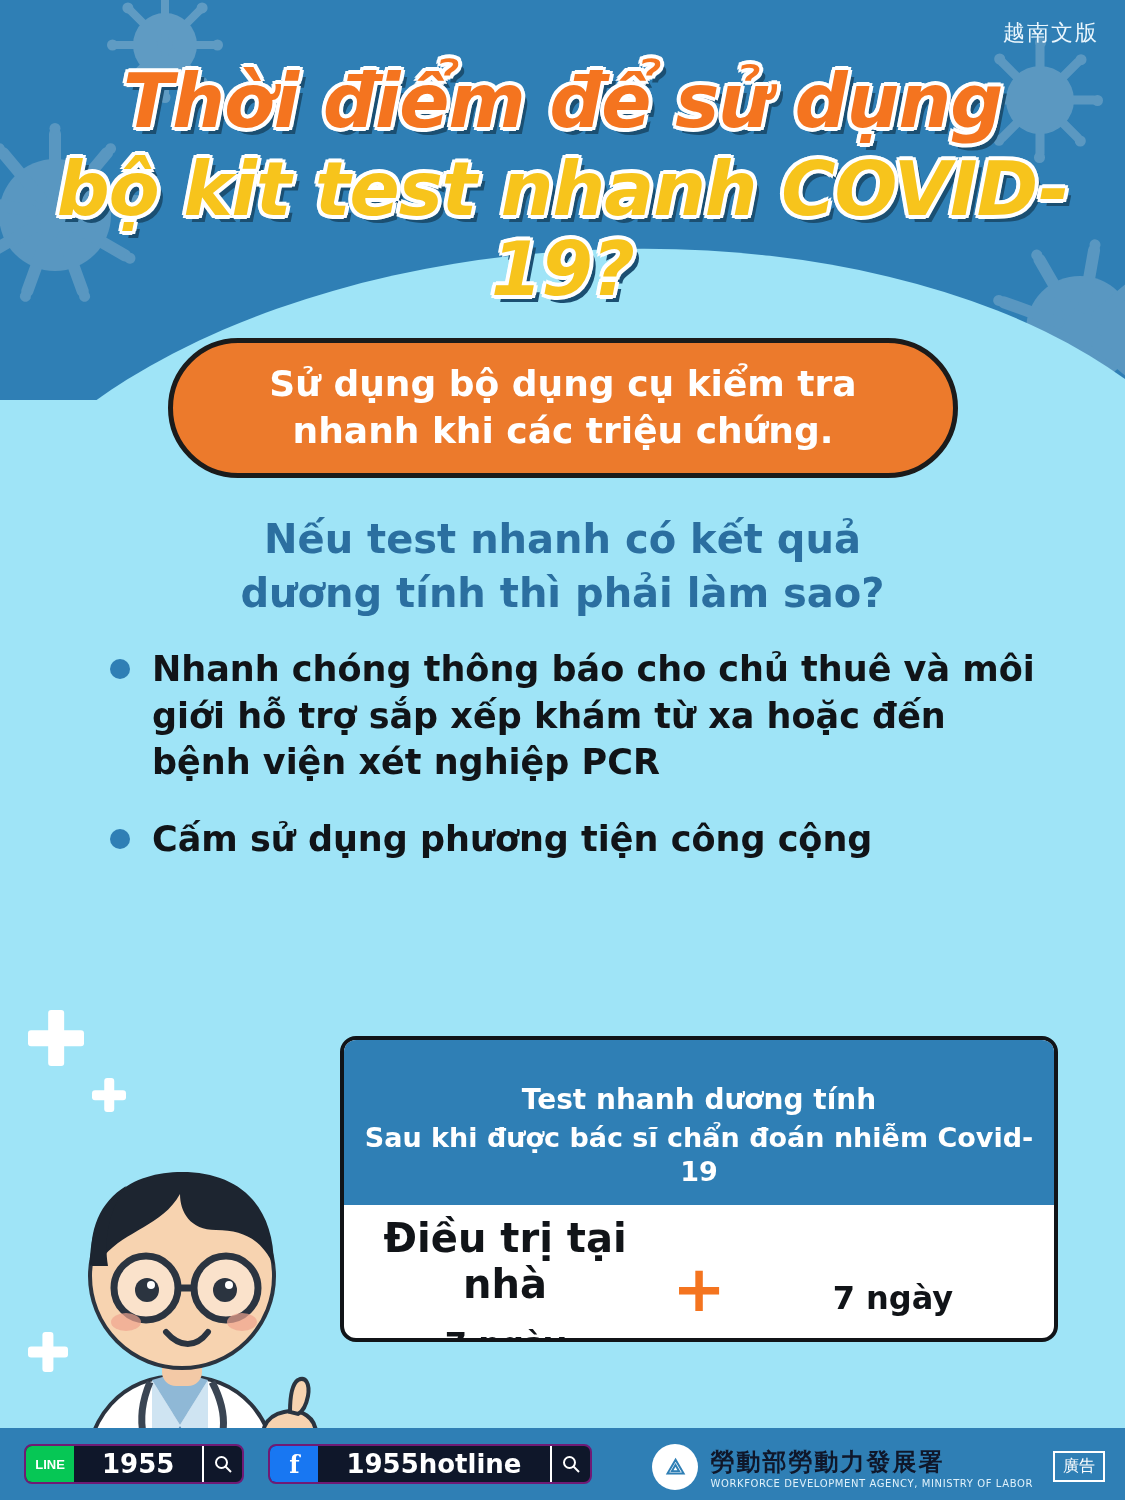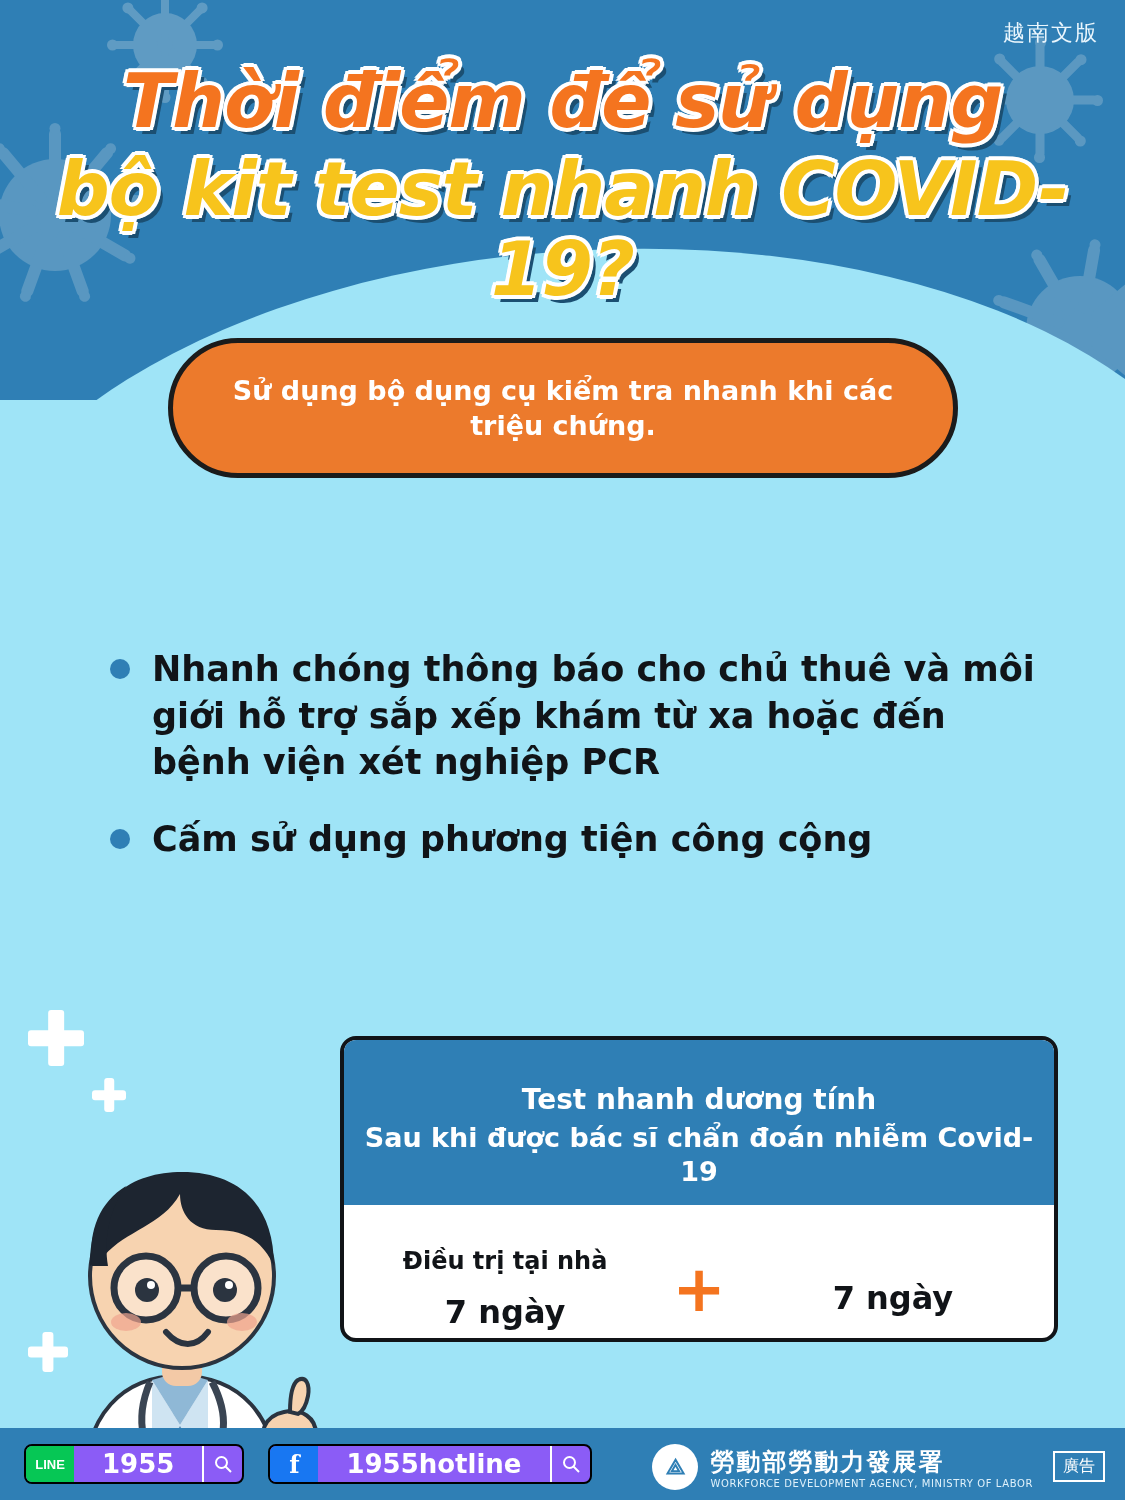--- a/index.html
+++ b/index.html
@@ -103,21 +103,21 @@
     width: 790px; height: 140px;
     background: #ec7a2c;
     border: 5px solid #1b1b1b;
     border-radius: 70px;
     display: flex; align-items: center; justify-content: center;
     text-align: center;
     padding: 0 40px;
   }
   .pill span {
     color: #ffffff;
-    font-size: 27px;
+    font-size: 36px;
     font-weight: bold;
     line-height: 1.3;
     font-family: "DejaVu Sans", sans-serif;
   }
 
   
   .question {
     position: absolute; top: 512px; left: 0; width: 1125px;
     text-align: center;
     color: #2b6fa0;
@@ -174,21 +174,21 @@
   }
   .card-body {
     display: flex; align-items: center; justify-content: center;
     height: 168px;
   }
   .card-col {
     flex: 1 1 0; text-align: center;
     color: #111418;
     font-family: "DejaVu Sans", sans-serif;
   }
-  .card-col .l1 { font-size: 24px; font-weight: bold; }
+  .card-col .l1 { font-size: 40px; font-weight: bold; }
   .card-col .l2 { font-size: 32px; font-weight: bold; margin-top: 18px; }
   .plus {
     flex: 0 0 auto;
     color: #f4741f;
     font-size: 64px;
     font-weight: bold;
     line-height: 1;
     padding: 0 6px;
     font-family: "DejaVu Sans", sans-serif;
   }
@@ -206,25 +206,25 @@
 
   
   .footer {
     position: absolute; left: 0; bottom: 0; width: 1125px; height: 72px;
     background: #2f7fb5;
     display: flex; align-items: center;
   }
   .chip {
     display: flex; align-items: center;
     height: 40px;
-    border: 2px solid #000000;
+    border: 2px solid #701a75;
     border-radius: 8px;
     margin-left: 24px;
     overflow: hidden;
-    background: #8b5cf6;
+    background: #0f172a;
   }
   .chip .badge {
     display: flex; align-items: center; justify-content: center;
     width: 48px; height: 100%;
     background: #ffffff;
     color: #2f7fb5;
     font-weight: bold; font-size: 15px;
   }
   .chip .badge.line { background: #06c755; color: #ffffff; font-size: 13px; }
   .chip .badge.fb { background: #1877f2; color: #ffffff; font-size: 24px; font-family: "DejaVu Serif", serif; }
@@ -242,21 +242,21 @@
     position: absolute; right: 92px; bottom: 10px;
     display: flex; align-items: center; gap: 12px;
   }
   .agency-logo {
     width: 46px; height: 46px; border-radius: 50%;
     background: #ffffff;
     display: flex; align-items: center; justify-content: center;
     color: #2f7fb5; font-weight: bold; font-size: 22px;
   }
   .agency-txt .cn {
-    color: #ffffff; font-size: 24px; font-weight: bold; letter-spacing: 2px;
+    color: #0f172a; font-size: 24px; font-weight: bold; letter-spacing: 2px;
     font-family: "DejaVu Sans", sans-serif;
   }
   .agency-txt .en {
     color: #dff1fb; font-size: 10px; letter-spacing: .6px;
     font-family: "DejaVu Sans", sans-serif;
   }
   .ad-box {
     position: absolute; right: 20px; bottom: 18px;
     border: 2px solid #ffffff;
     color: #ffffff;
@@ -330,20 +330,24 @@
 
   <div class="title-wrap">
     <div class="title-line t1">Thời điểm để sử dụng</div>
     <div class="title-line t2">bộ kit test nhanh COVID-19?</div>
   </div>
 
   <div class="pill">
     <span>Sử dụng bộ dụng cụ kiểm tra nhanh khi các triệu chứng.</span>
   </div>
 
+  <div class="question">
+    <div>Nếu test nhanh có kết quả</div>
+    <div>dương tính thì phải làm sao?</div>
+  </div>
 
   <div class="bullets">
     <div class="bullet">
       <div class="dot"></div>
       <div class="bullet-text">Nhanh chóng thông báo cho chủ thuê và môi giới hỗ trợ sắp xếp khám từ xa hoặc đến bệnh viện xét nghiệp PCR</div>
     </div>
     <div class="bullet">
       <div class="dot"></div>
       <div class="bullet-text">Cấm sử dụng phương tiện công cộng</div>
     </div>

